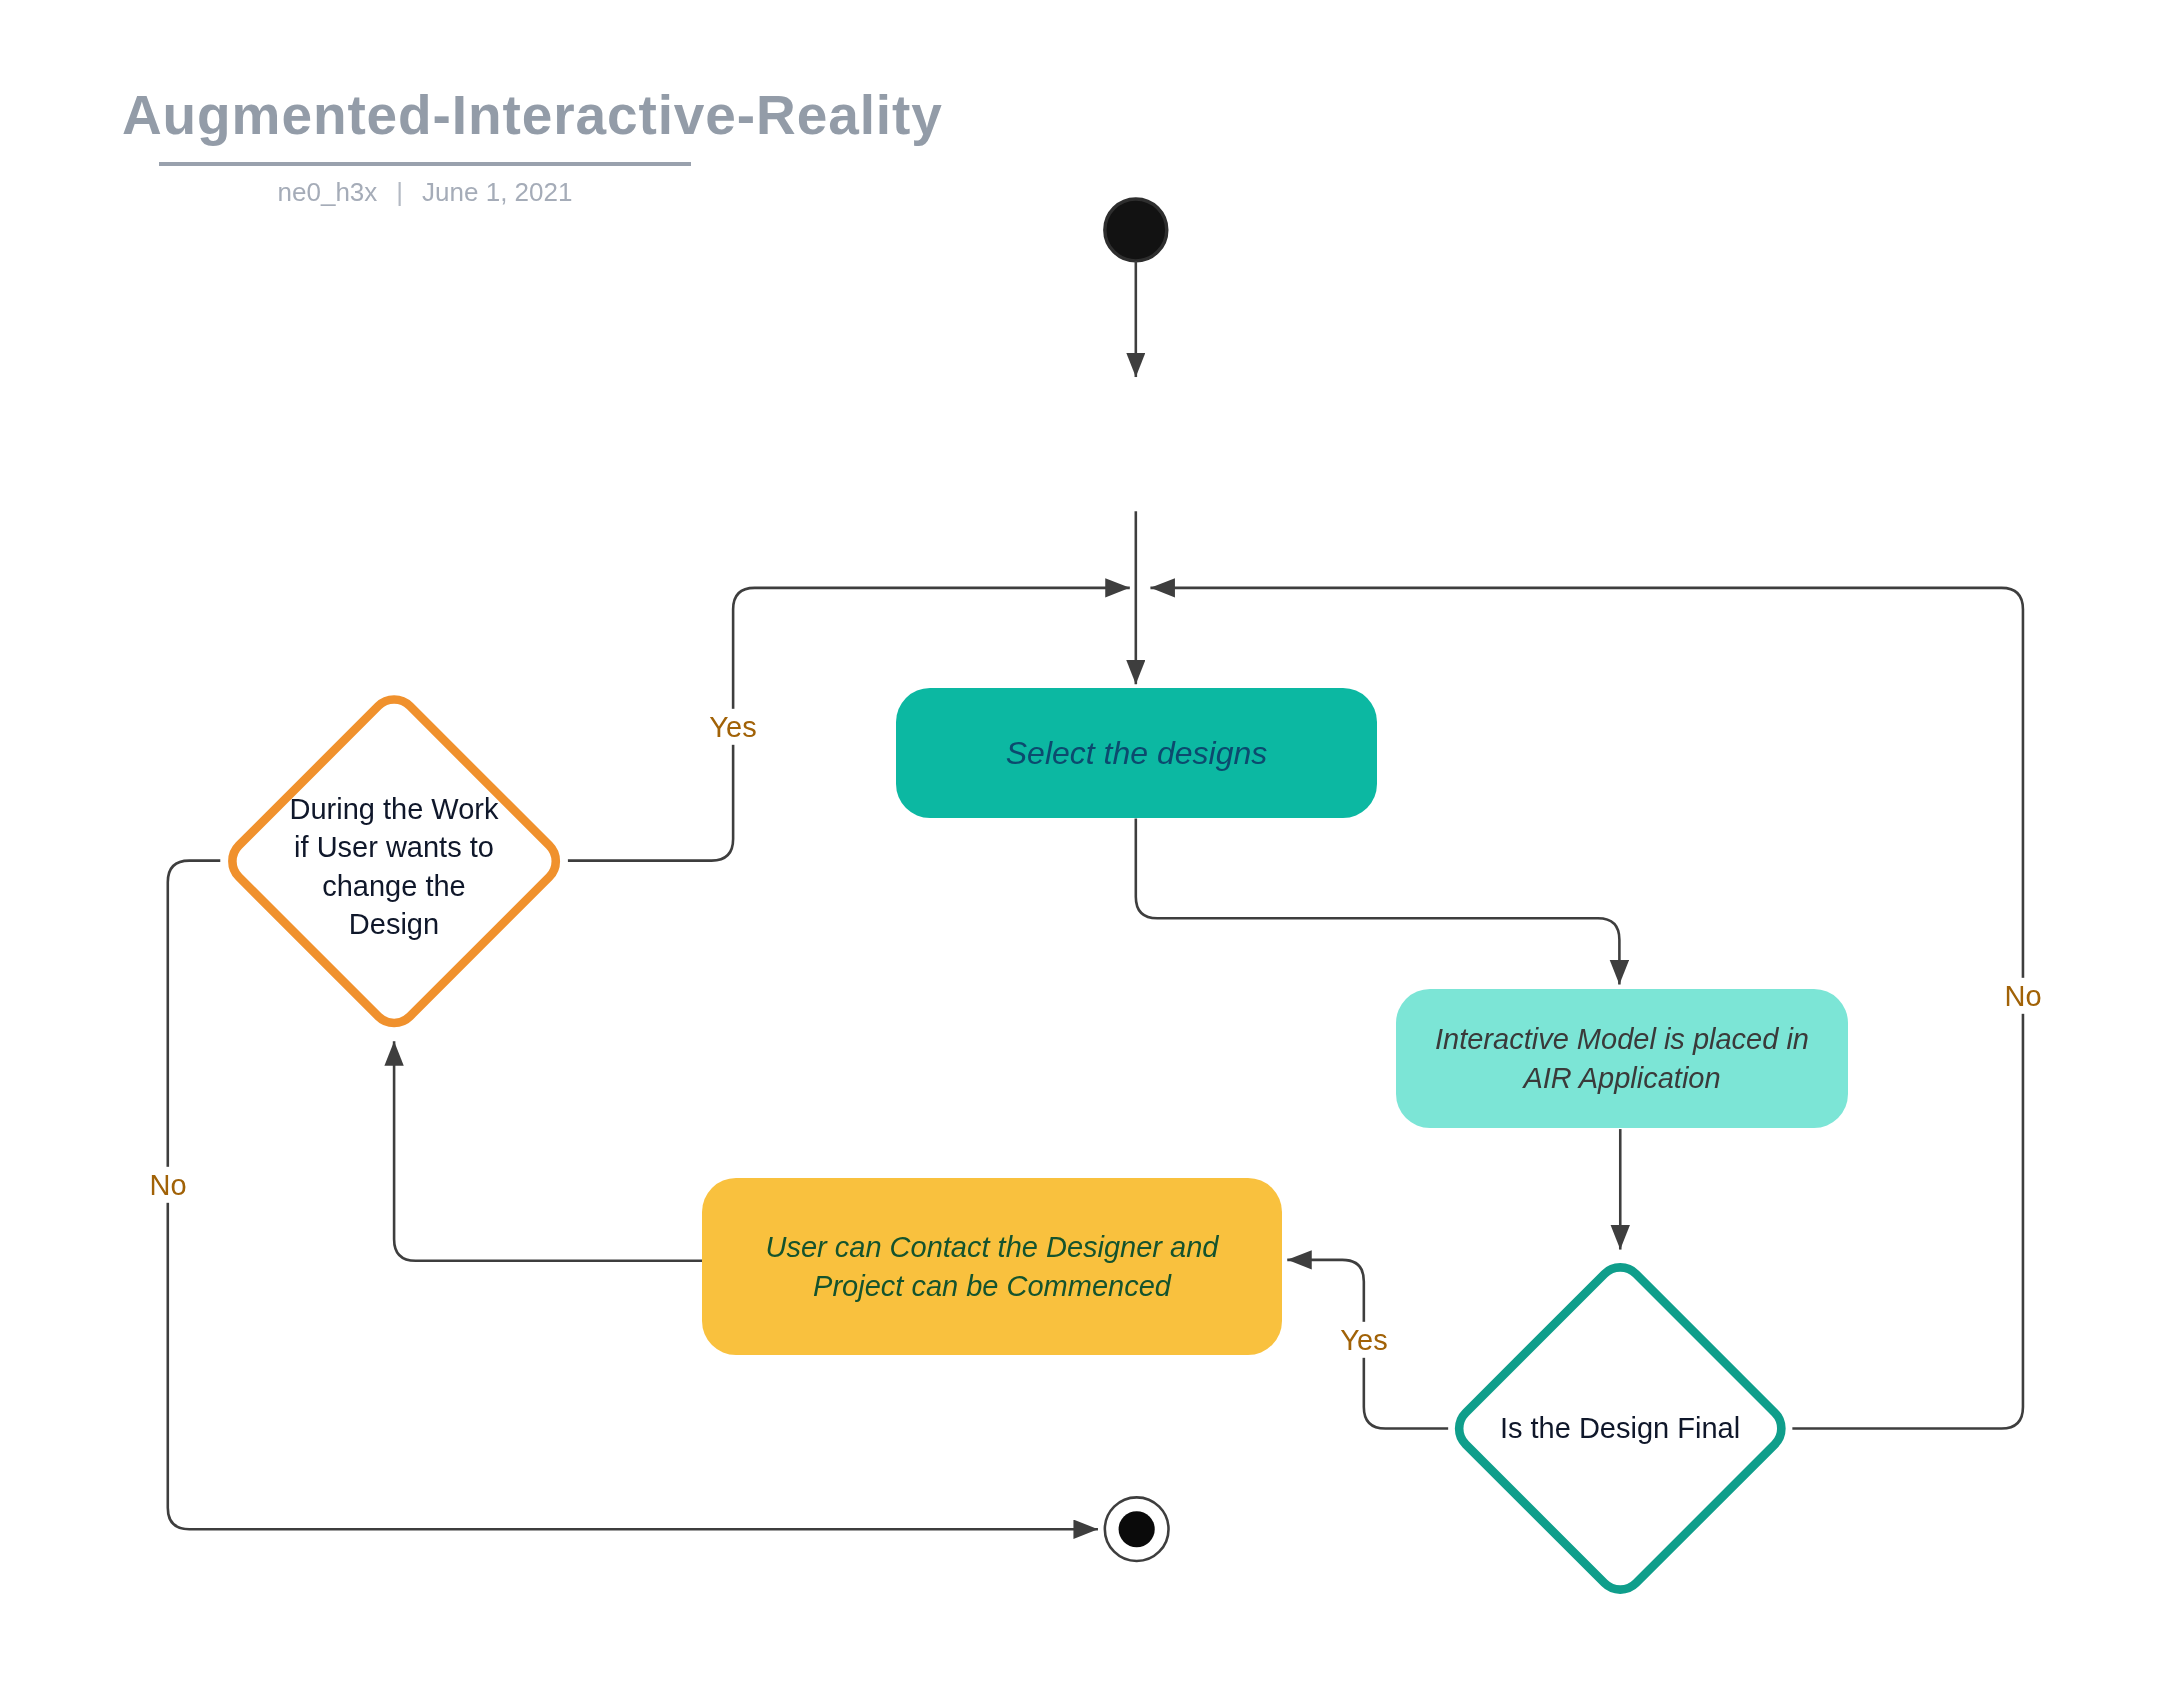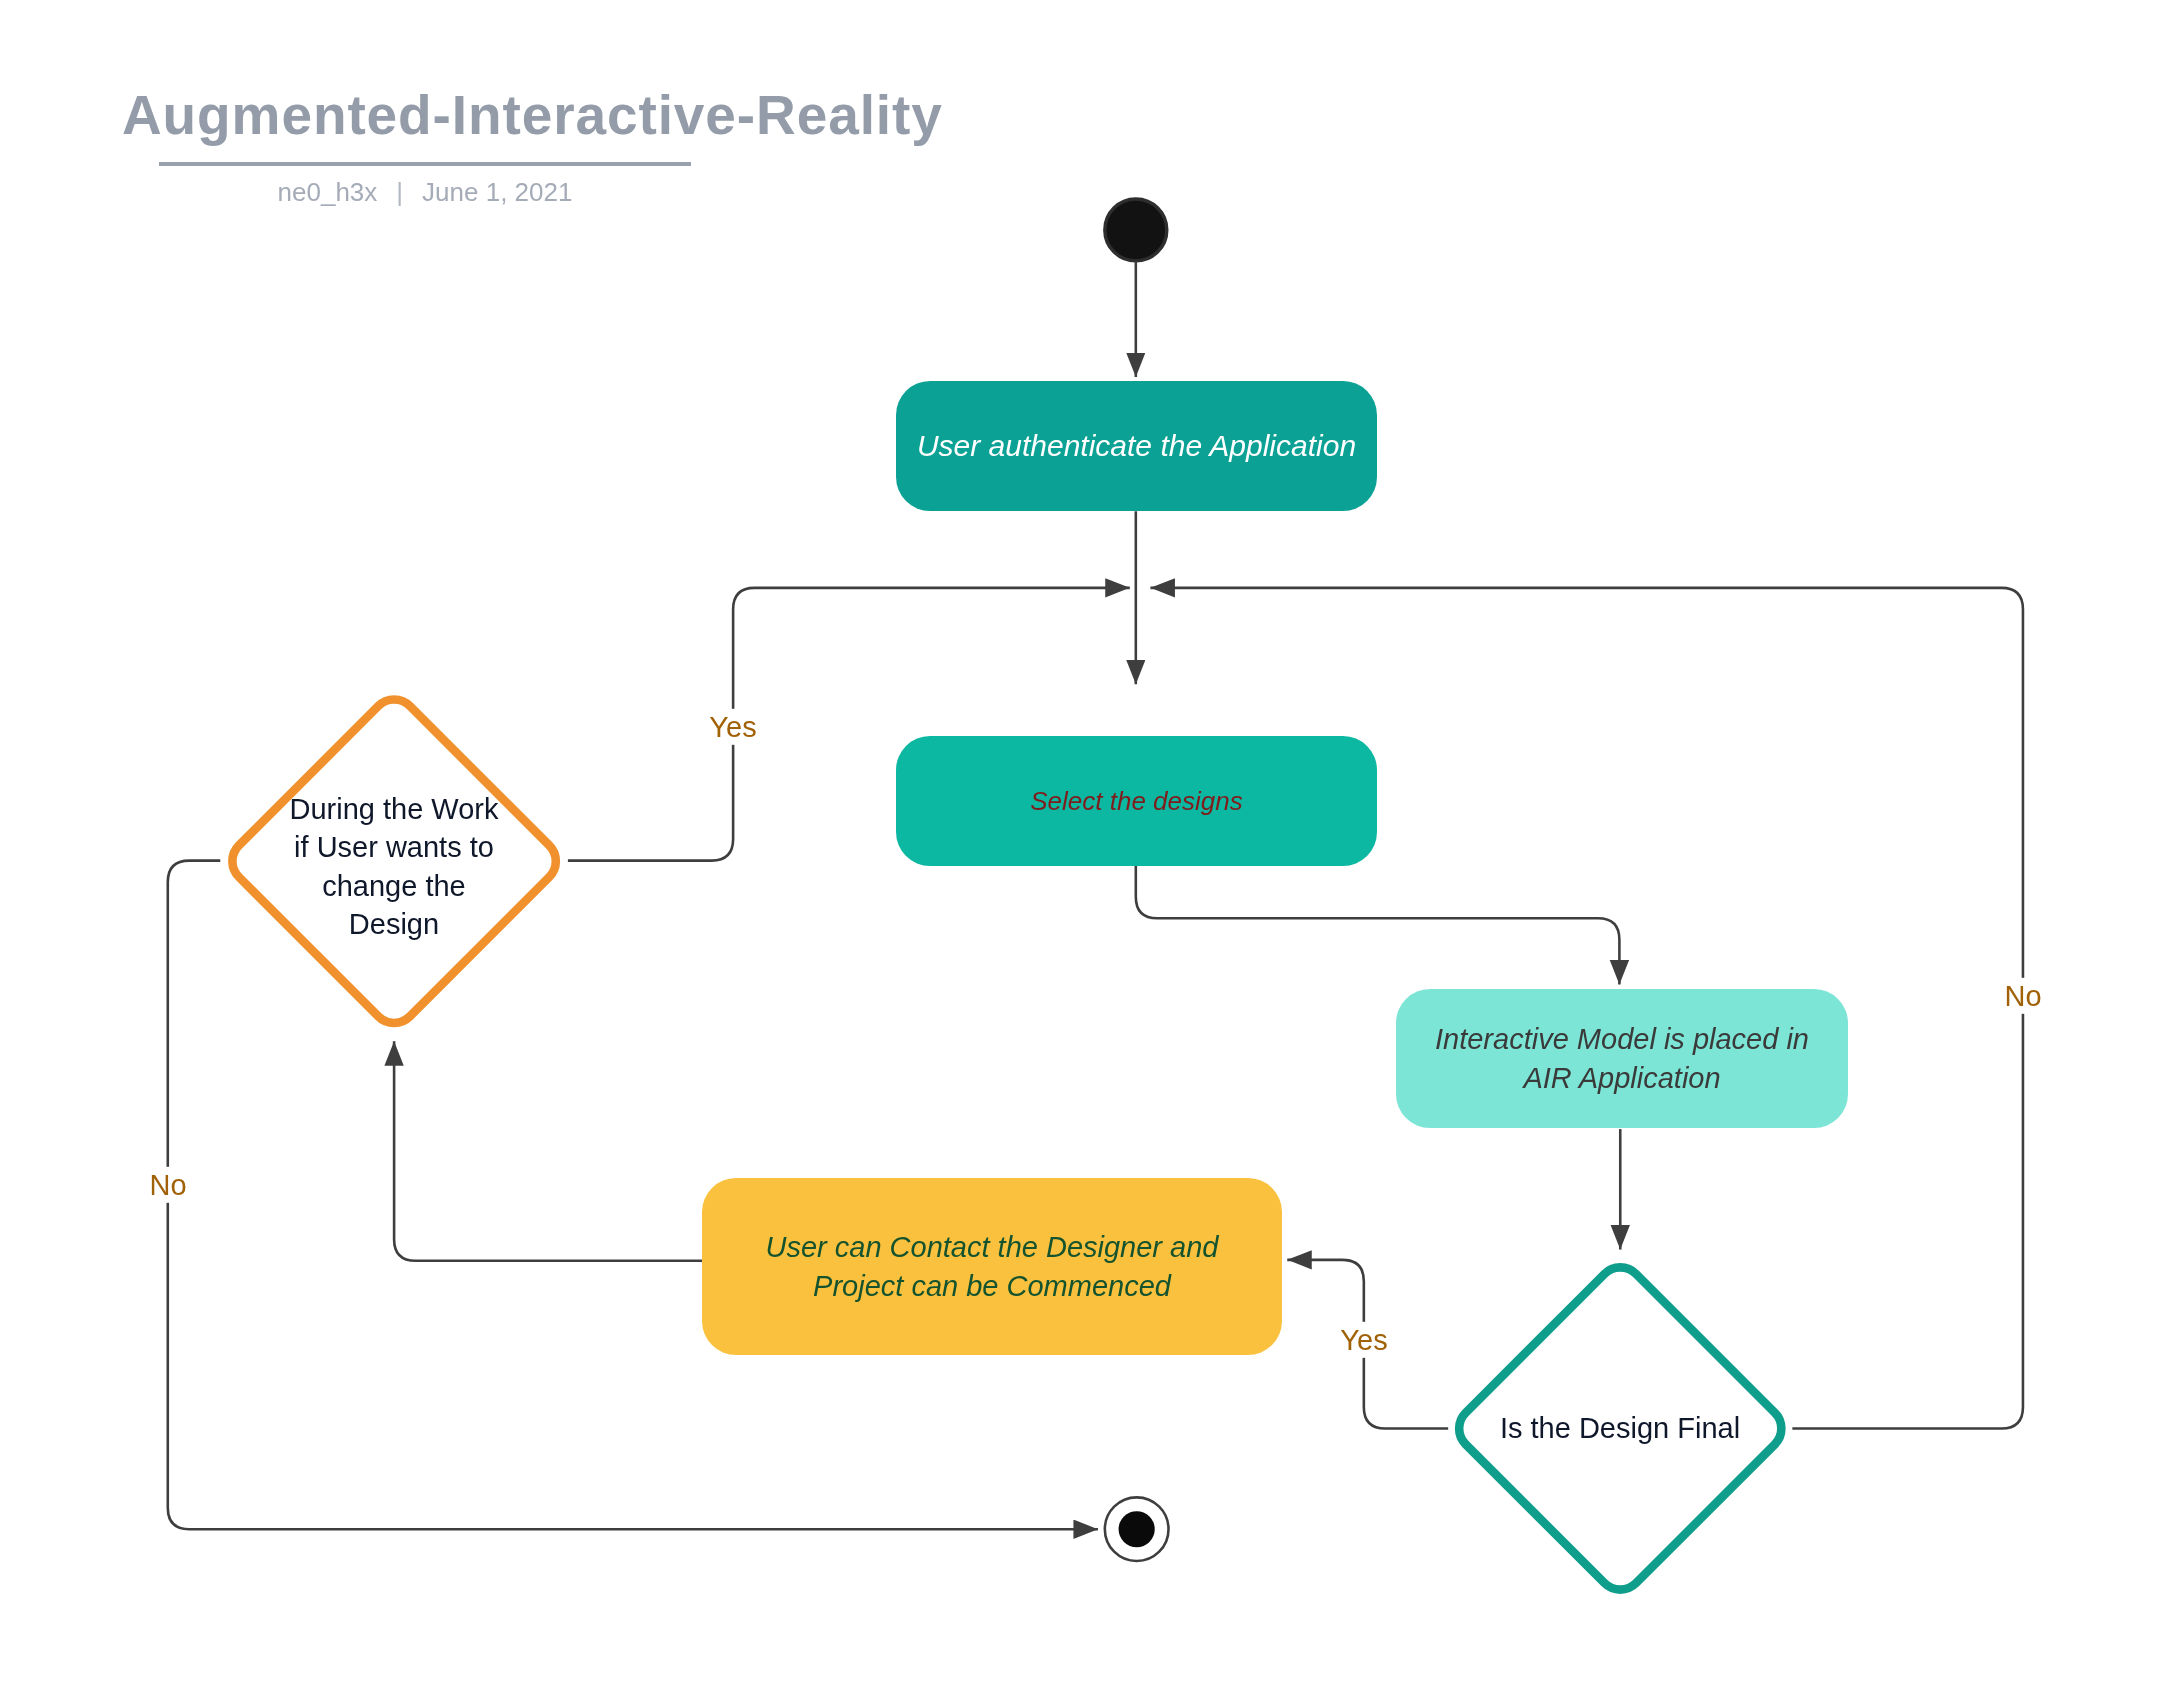--- a/index.html
+++ b/index.html
@@ -28,21 +28,21 @@
 
   
   .node-box{
     position:absolute;border-radius:34px;
     display:flex;align-items:center;justify-content:center;
     text-align:center;white-space:pre-line;font-style:italic;
   }
   .box-authenticate{left:896px;top:381px;width:481px;height:130px;background:#0BA295;
     color:#ffffff;font-style:italic;font-size:30px;}
   .box-select{left:896px;top:688px;width:481px;height:130px;background:#0CB8A2;
-    color:#7f1d1d;font-style:italic;font-size:26px;margin-top:48px;}
+    color:#0c4a6e;font-style:italic;font-size:32px;}
   .box-interactive{left:1396px;top:989px;width:452px;height:139px;background:#7CE5D6;
     color:#3A3A3A;font-size:29px;line-height:1.32;}
   .box-contact{left:702px;top:1178px;width:580px;height:177px;background:#F9C13E;
     color:#14532d;font-size:29px;line-height:1.32;}
 
   
   .diamond-label{
     position:absolute;transform:translate(-50%,-50%);
     width:361px;text-align:center;color:#0f172a;font-size:29px;line-height:1.32;
     white-space:pre-line;
@@ -104,21 +104,20 @@
   <div class="layer">
 
     <div class="doc-title">Augmented-Interactive-Reality</div>
     <div class="title-rule"></div>
     <div class="doc-sub">
       <span>ne0_h3x</span>
       <span class="divider">|</span>
       <span>June 1, 2021</span>
     </div>
 
-    <div class="node-box box-authenticate">User authenticate the Application</div>
 
     <div class="node-box box-select">Select the designs</div>
 
     <div class="node-box box-interactive">Interactive Model is placed in
 AIR Application</div>
 
     <div class="node-box box-contact">User can Contact the Designer and
 Project can be Commenced</div>
 
     <div class="diamond-label label-change">During the Work

